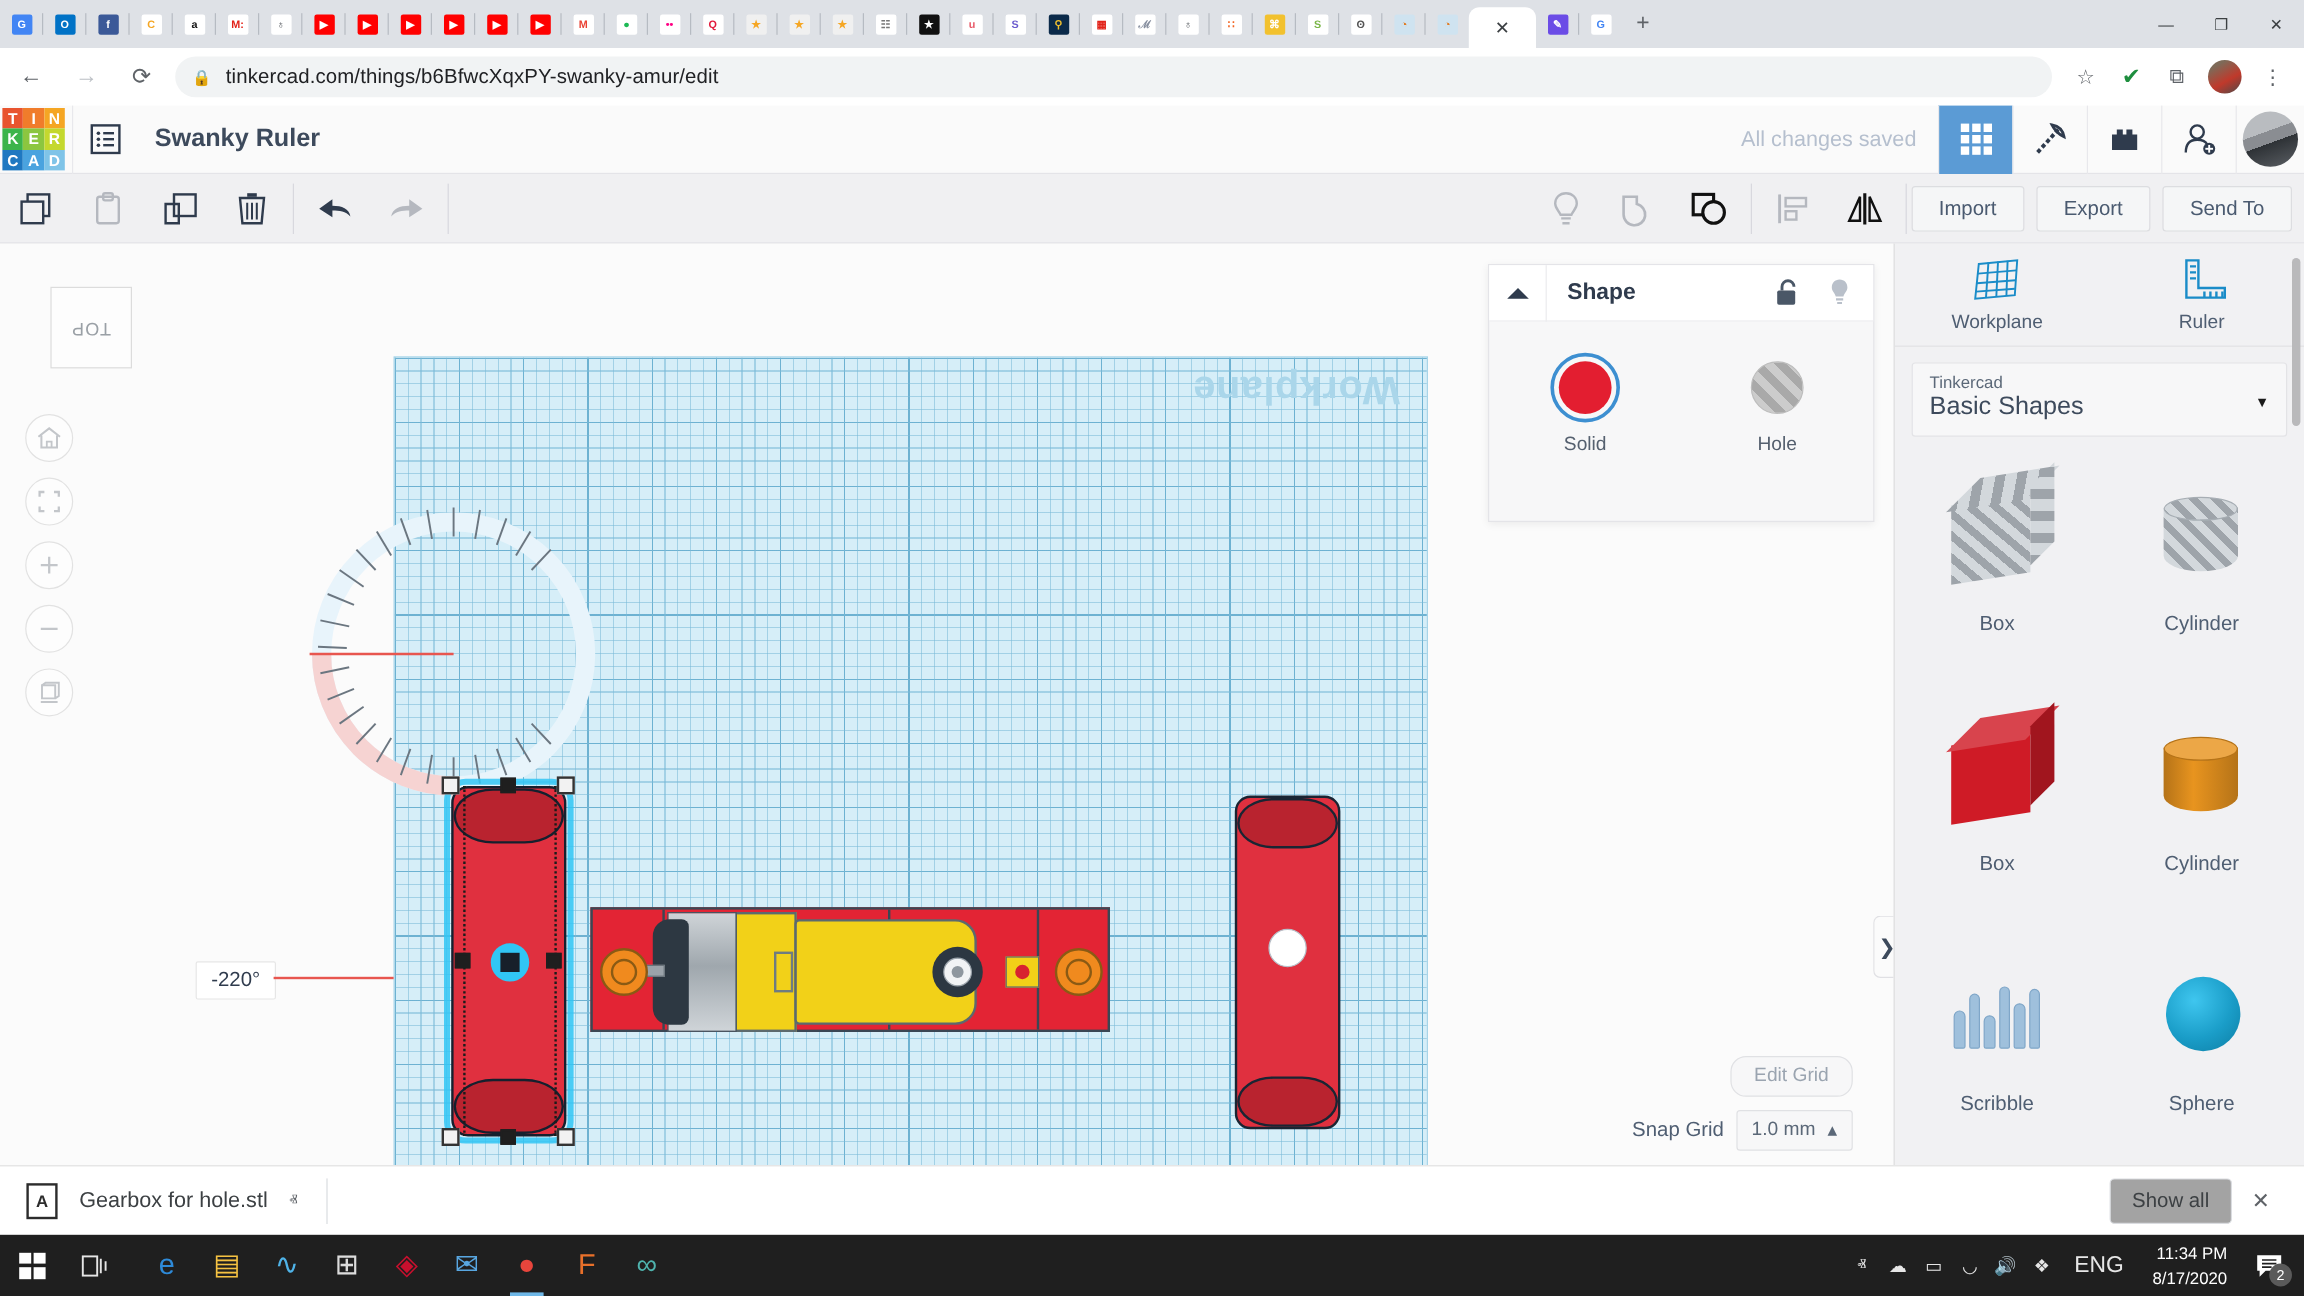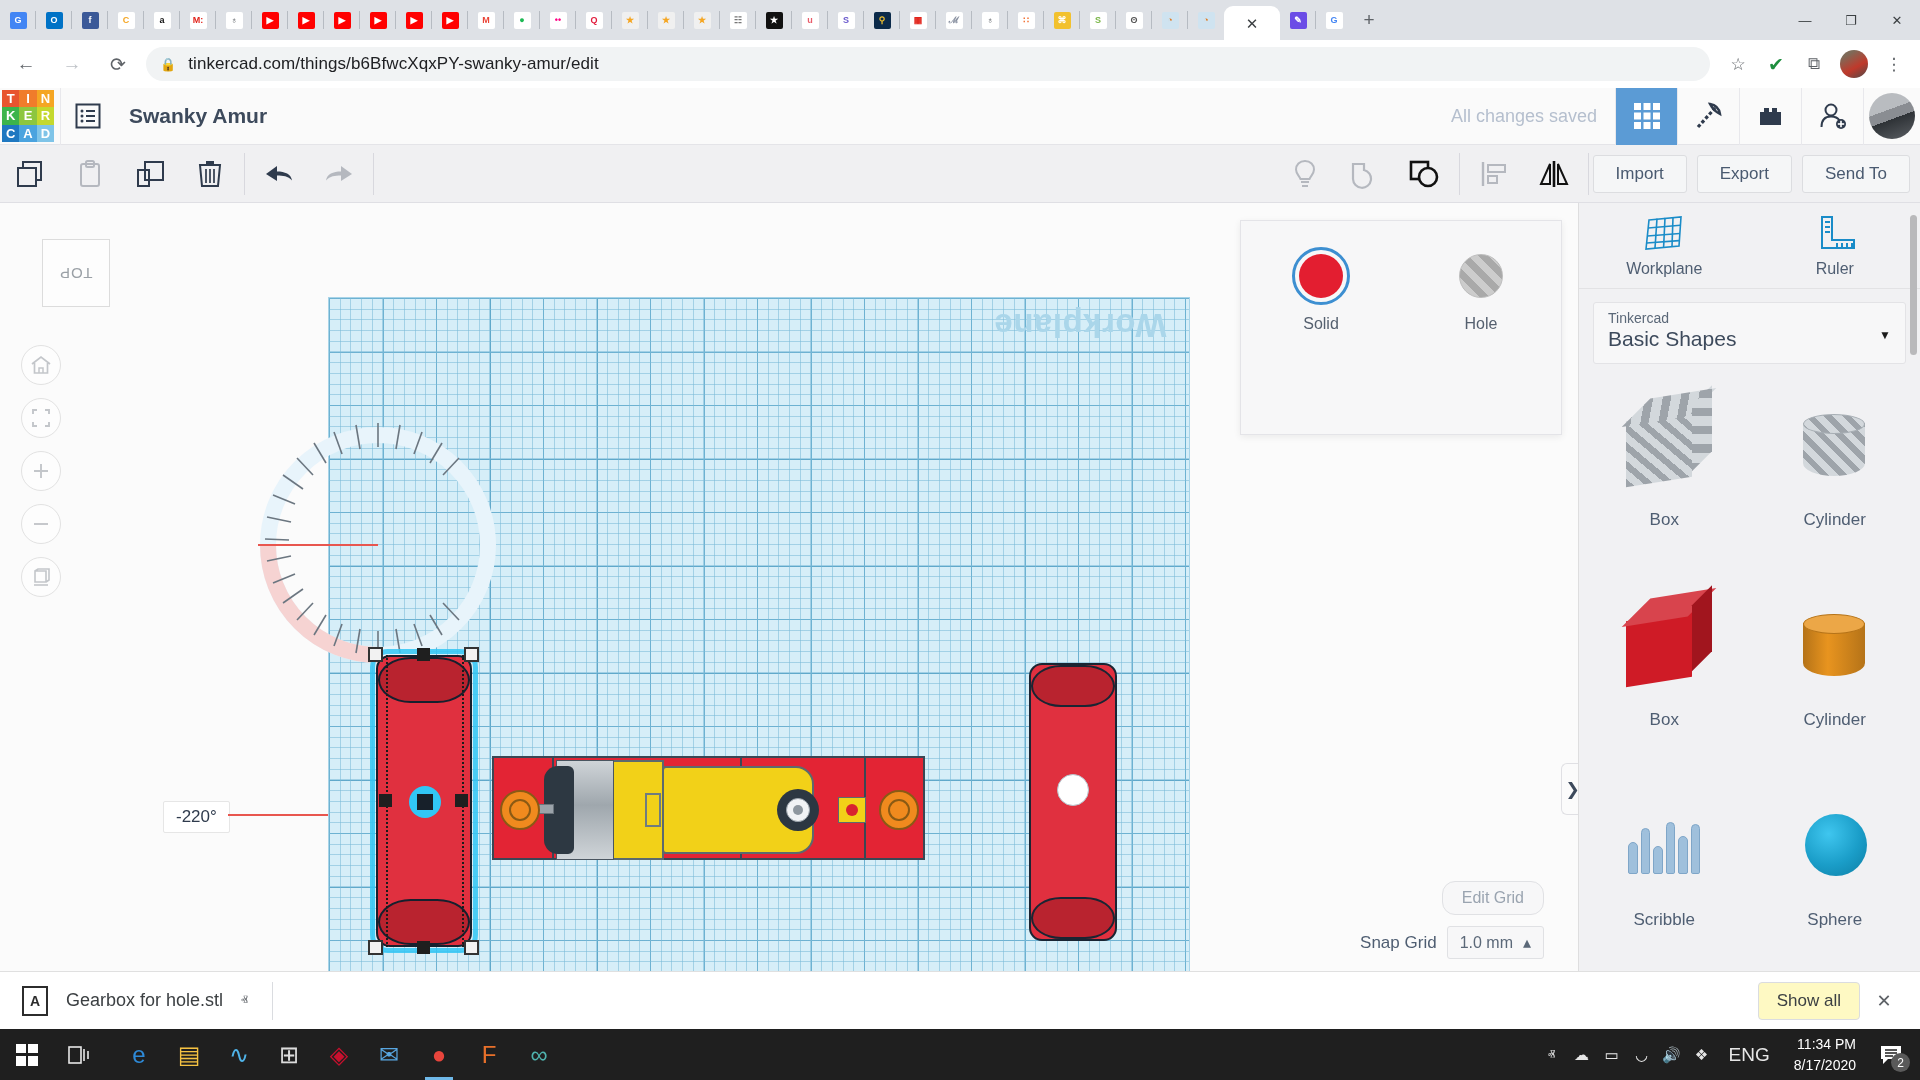--- a/index.html
+++ b/index.html
@@ -421,21 +421,21 @@
     width: 26px; height: 30px; border: 2px solid #2c2c2c; position: relative;
     display: flex; align-items: center; justify-content: center;
     font-size: 14px; font-weight: bold; color: #2c2c2c;
   }
   .dl-name { font-size: 18px; color: #3c4043; }
   .dl-caret { font-size: 14px; color: #5f6368; }
   .dl-sep { width: 1px; height: 38px; background: #dadce0; margin-left: 24px; }
   .dl-right { margin-left: auto; display: flex; align-items: center; gap: 4px; padding-right: 16px; }
   .showall-btn {
     padding: 8px 18px; border: 1px solid #dadce0; border-radius: 4px;
-    font-size: 17px; color: #3c4043; background: #fef9c3; text-align: right;
+    font-size: 17px; color: #3c4043; background: #a3a3a3; text-align: right;
   }
   .dl-close { width: 40px; height: 40px; display: flex; align-items: center;
     justify-content: center; font-size: 18px; color: #5f6368; }
 
   
   .taskbar {
     position: absolute; left: 0; top: 1029px; width: 1920px; height: 51px;
     background: #1f1f1f; display: flex; align-items: center;
   }
   .start-btn { width: 54px; height: 51px; display: flex; align-items: center; justify-content: center; }
@@ -641,21 +641,21 @@
       <svg width="26" height="26" viewBox="0 0 26 26">
         <rect x="1.5" y="1.5" width="23" height="23" fill="none" stroke="#2f3b4d" stroke-width="2"></rect>
         <circle cx="7" cy="8" r="1.5" fill="#2f3b4d"></circle>
           <rect x="11" y="7" width="9" height="2" fill="#2f3b4d"></rect>
         <circle cx="7" cy="13" r="1.5" fill="#2f3b4d"></circle>
           <rect x="11" y="12" width="9" height="2" fill="#2f3b4d"></rect>
         <circle cx="7" cy="18" r="1.5" fill="#2f3b4d"></circle>
           <rect x="11" y="17" width="9" height="2" fill="#2f3b4d"></rect>
       </svg>
     </div>
-    <div class="doc-title">Swanky Amur</div>
+    <div class="doc-title">Swanky Ruler</div>
     <div class="saved-text">All changes saved</div>
     <div class="hdr-tool sel">
       <svg width="30" height="30" viewBox="0 0 30 30">
         <g fill="#ffffff">
           <rect x="2" y="2" width="7" height="7"></rect>
             <rect x="11.5" y="2" width="7" height="7"></rect>
             <rect x="21" y="2" width="7" height="7"></rect>
           <rect x="2" y="11.5" width="7" height="7"></rect>
             <rect x="11.5" y="11.5" width="7" height="7"></rect>
             <rect x="21" y="11.5" width="7" height="7"></rect>
@@ -903,20 +903,42 @@
         <span class="snap-label">Snap Grid</span>
         <span class="snap-sel">
           <span>1.0 mm</span>
           <span>▴</span>
         </span>
       </div>
     </div>
   </div>
 
   <div class="shape-panel">
+    <div class="sp-head">
+      <div class="sp-collapse">
+        <svg width="20" height="14" viewBox="0 0 20 14">
+          <path d="M10 3 L19 12 H1 Z" fill="#2f3b4d"></path>
+        </svg>
+      </div>
+      <div class="sp-title">Shape</div>
+      <div style="margin-left:auto; display:flex">
+        <div class="sp-head-ico">
+          <svg width="20" height="24" viewBox="0 0 20 24">
+            <rect x="2" y="10" width="15" height="12" rx="1.5" fill="#4a5767"></rect>
+            <path d="M6 10 V7 a5 5 0 0 1 10 0" fill="none" stroke="#4a5767" stroke-width="2.4"></path>
+          </svg>
+        </div>
+        <div class="sp-head-ico">
+          <svg width="20" height="26" viewBox="0 0 20 26">
+            <path d="M10 2 C6 2 3.5 5 3.5 8.5 C3.5 11.5 6 13 6.8 16 h6.4 C14 13 16.5 11.5 16.5 8.5 C16.5 5 14 2 10 2 Z" fill="#b9c0ca"></path>
+            <path d="M7 18.5 h6 M8 21.5 h4" stroke="#b9c0ca" stroke-width="1.8"></path>
+          </svg>
+        </div>
+      </div>
+    </div>
     <div class="sp-body">
       <div class="sp-opt">
         <div class="sp-swatch-wrap on">
           <div class="sp-swatch" id="solidsw" style="background: rgb(227, 30, 48);"></div>
         </div>
         <div class="sp-opt-label">Solid</div>
       </div>
       <div class="sp-opt">
         <div class="sp-swatch-wrap">
           <div class="sp-swatch hole"></div>

